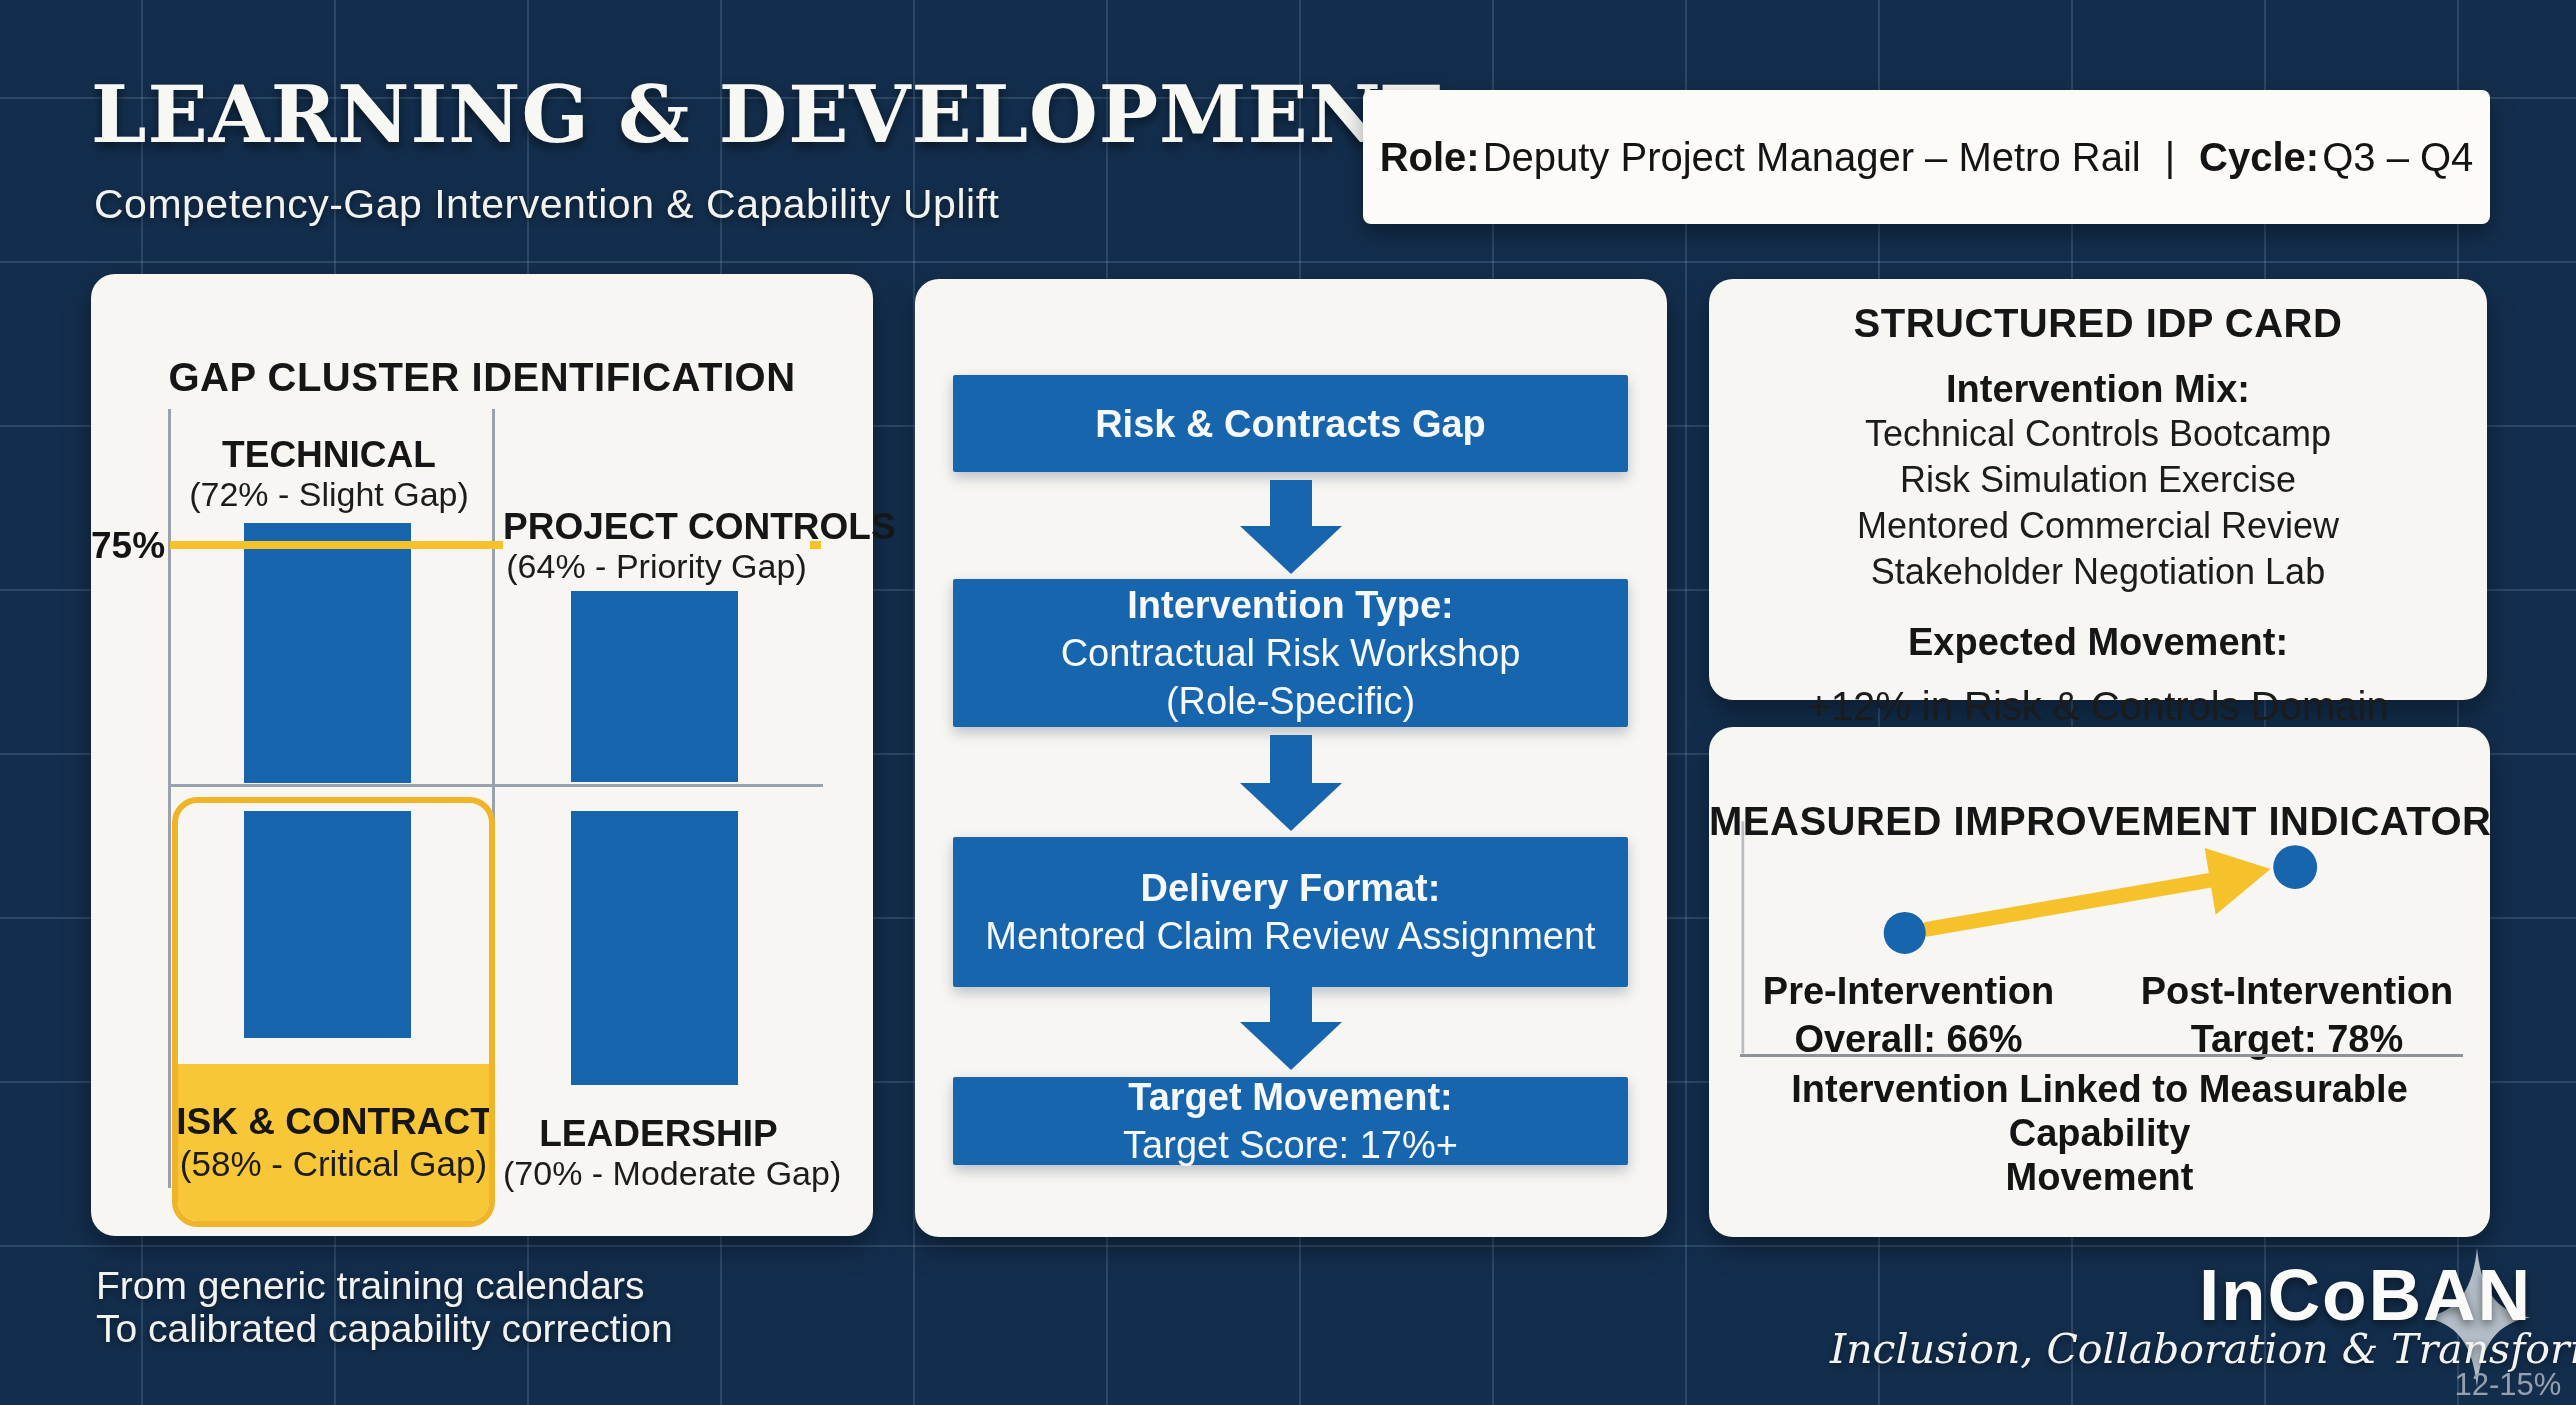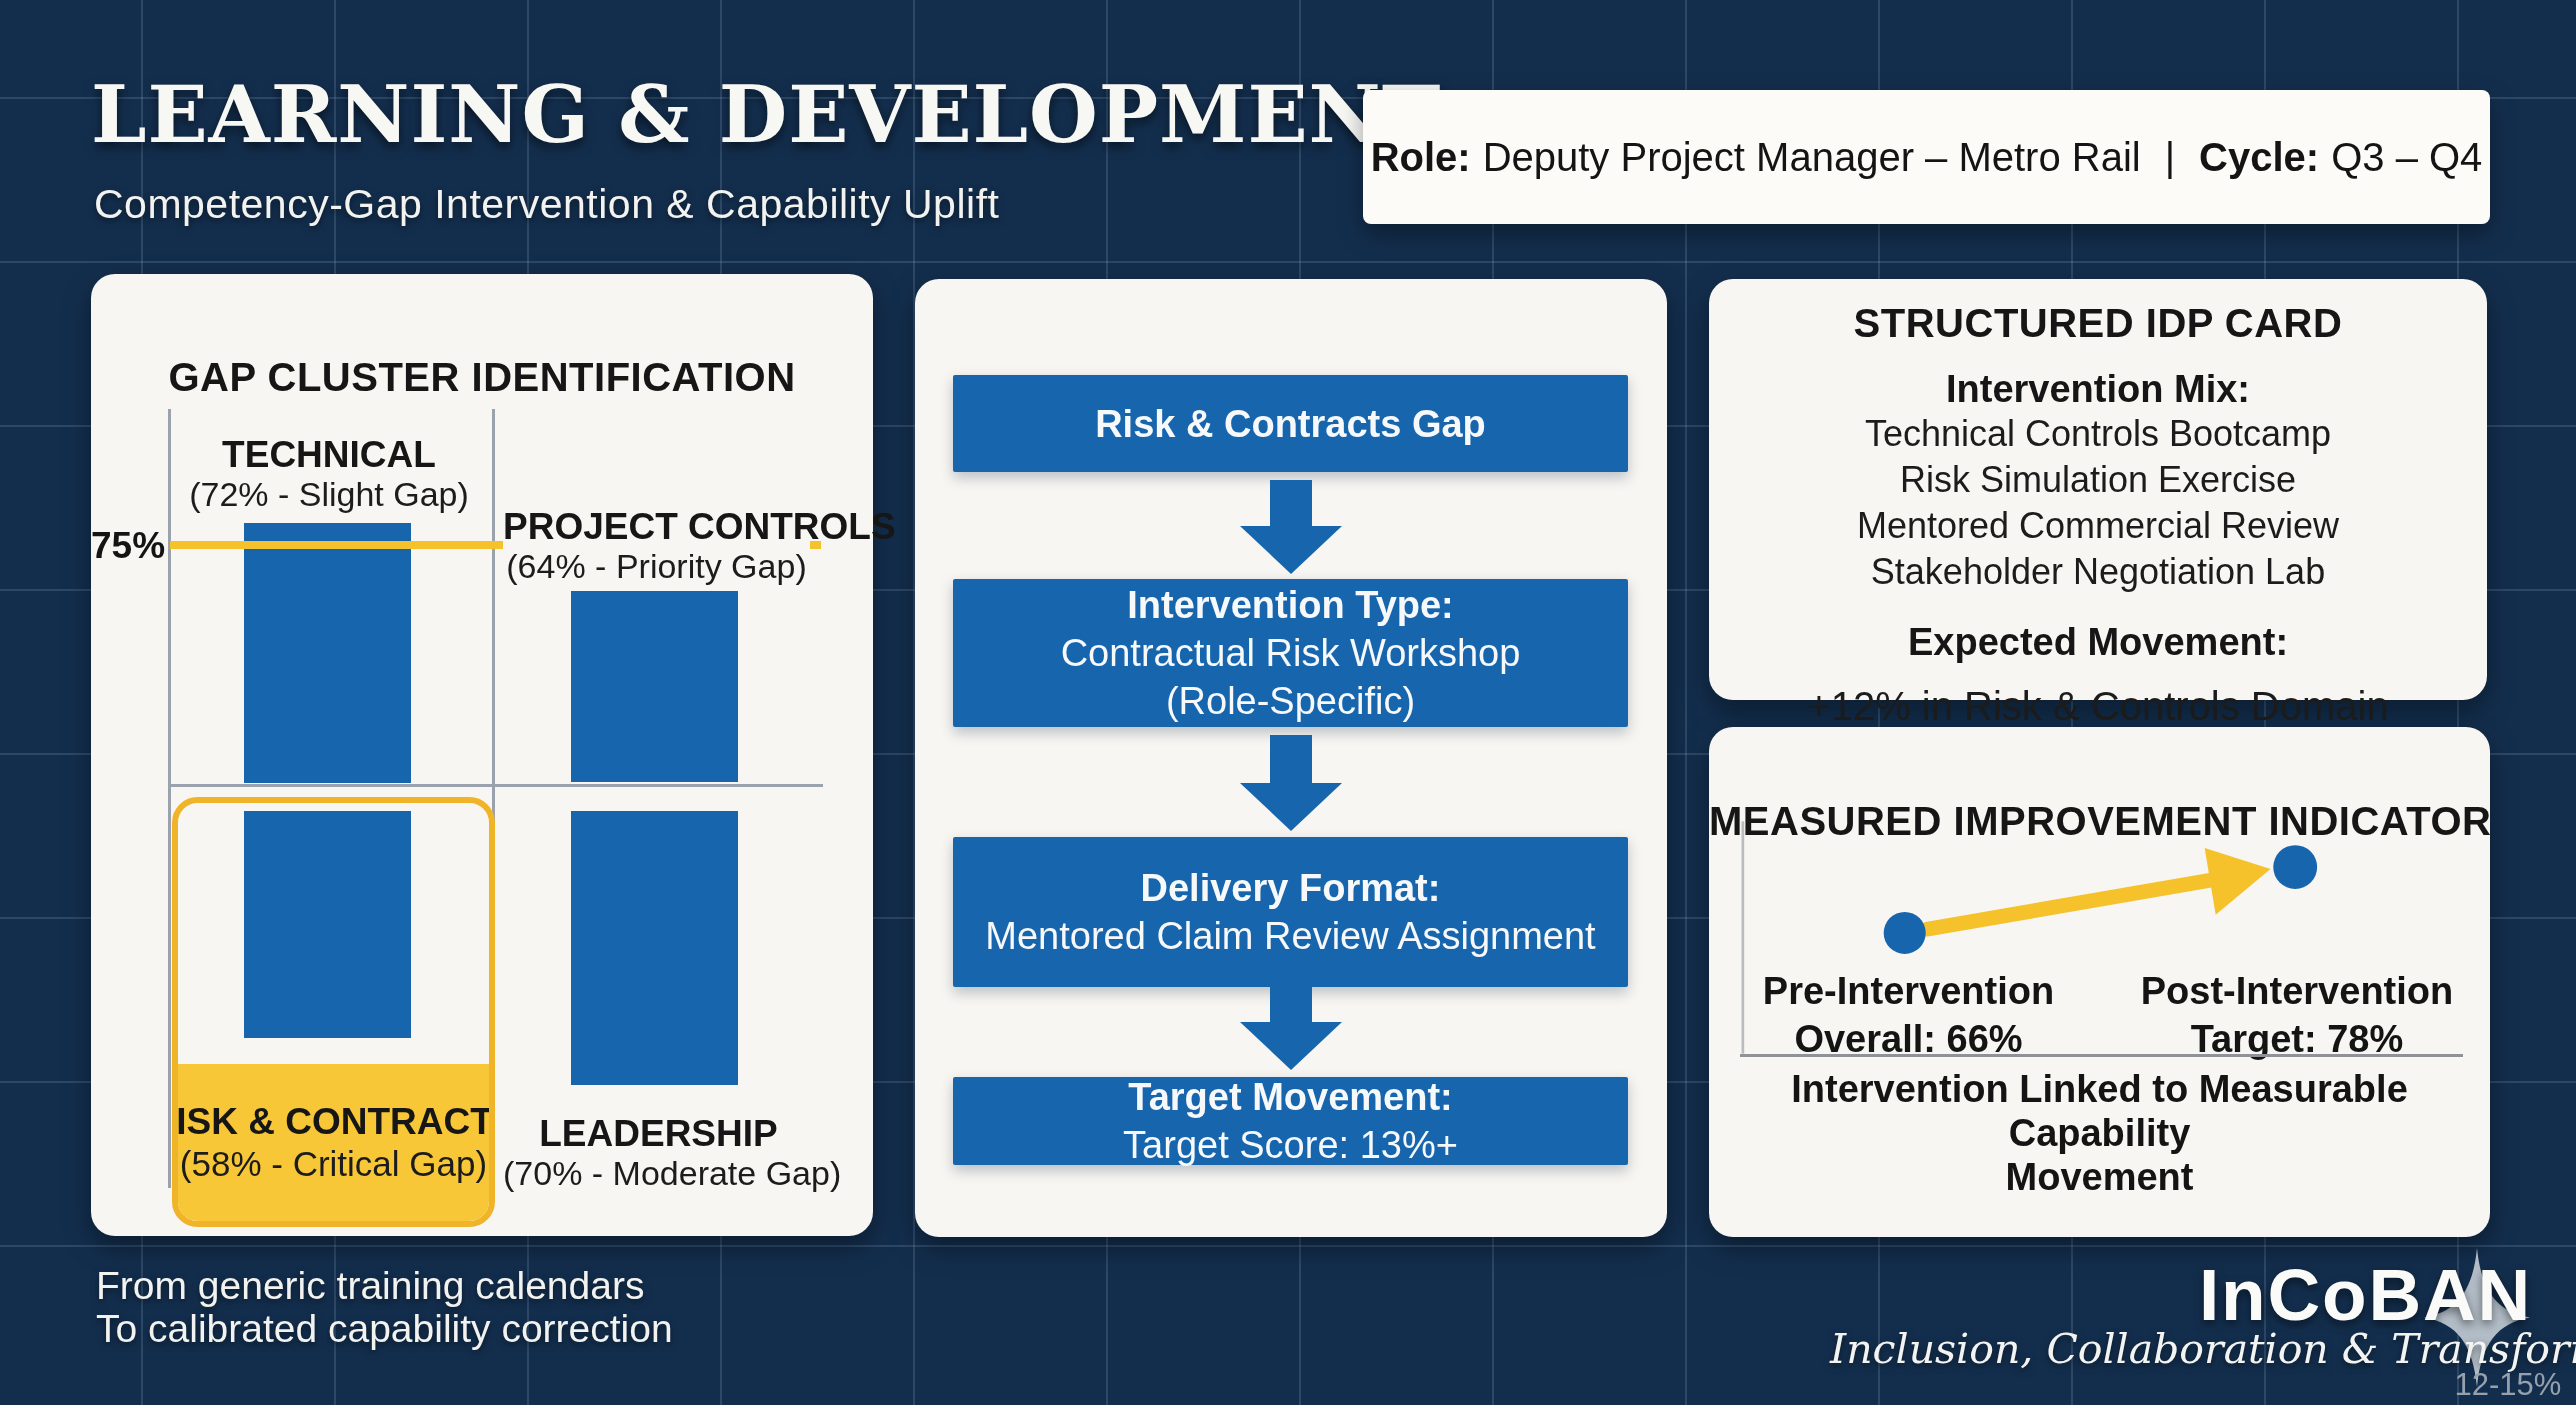--- a/index.html
+++ b/index.html
@@ -26,21 +26,21 @@
     text-shadow:0 2.7px 7.3px rgba(0,0,0,0.5);white-space:nowrap;letter-spacing:0.5px;
   }
   .role-box{
     left:1363px;top:90px;width:1127px;height:134px;background:#FCFBF8;border-radius:8px;
     box-shadow:0 9.1px 24px rgba(0,0,0,0.35);
     display:flex;align-items:center;justify-content:center;font-size:40px;color:#141414;
     white-space:nowrap;
   }
   .role-box b{font-weight:700;}
   .role-box .sep{margin:0 24px;font-weight:400;color:#141414;}
-  .role-box .val{margin-left:12px;font-weight:400;}
+  .role-box .val{margin-left:3px;font-weight:400;}
   
   .panel{
     background:#F8F6F2;border-radius:24px;box-shadow:0 11px 27.4px rgba(0,0,0,0.38);
   }
   .panel-title{
     position:absolute;left:0;right:0;text-align:center;
     font-weight:700;font-size:40px;letter-spacing:0.5px;color:#161616;white-space:nowrap;margin-top:48px;
   }
   
   .gap-panel{left:91px;top:274px;width:782px;height:962px;}
@@ -182,21 +182,21 @@
       <div class="fline">Mentored Claim Review Assignment</div>
     </div>
 
     <div class="down-arrow" style="top:695px;">
       <div class="shaft" style="height:48px;"></div>
       <div class="head"></div>
     </div>
 
     <div class="flow-box" style="top:798px;height:88px;">
       <div class="fline fbold">Target Movement:</div>
-      <div class="fline">Target Score: 13%+</div>
+      <div class="fline">Target Score: 17%+</div>
     </div>
   </div>
 
   <div class="abs panel idp-panel">
     <div class="idp-title">STRUCTURED IDP CARD</div>
     <div class="idp-heading">Intervention Mix:</div>
     <div class="idp-item">Technical Controls Bootcamp</div>
     <div class="idp-item">Risk Simulation Exercise</div>
     <div class="idp-item">Mentored Commercial Review</div>
     <div class="idp-item">Stakeholder Negotiation Lab</div>

